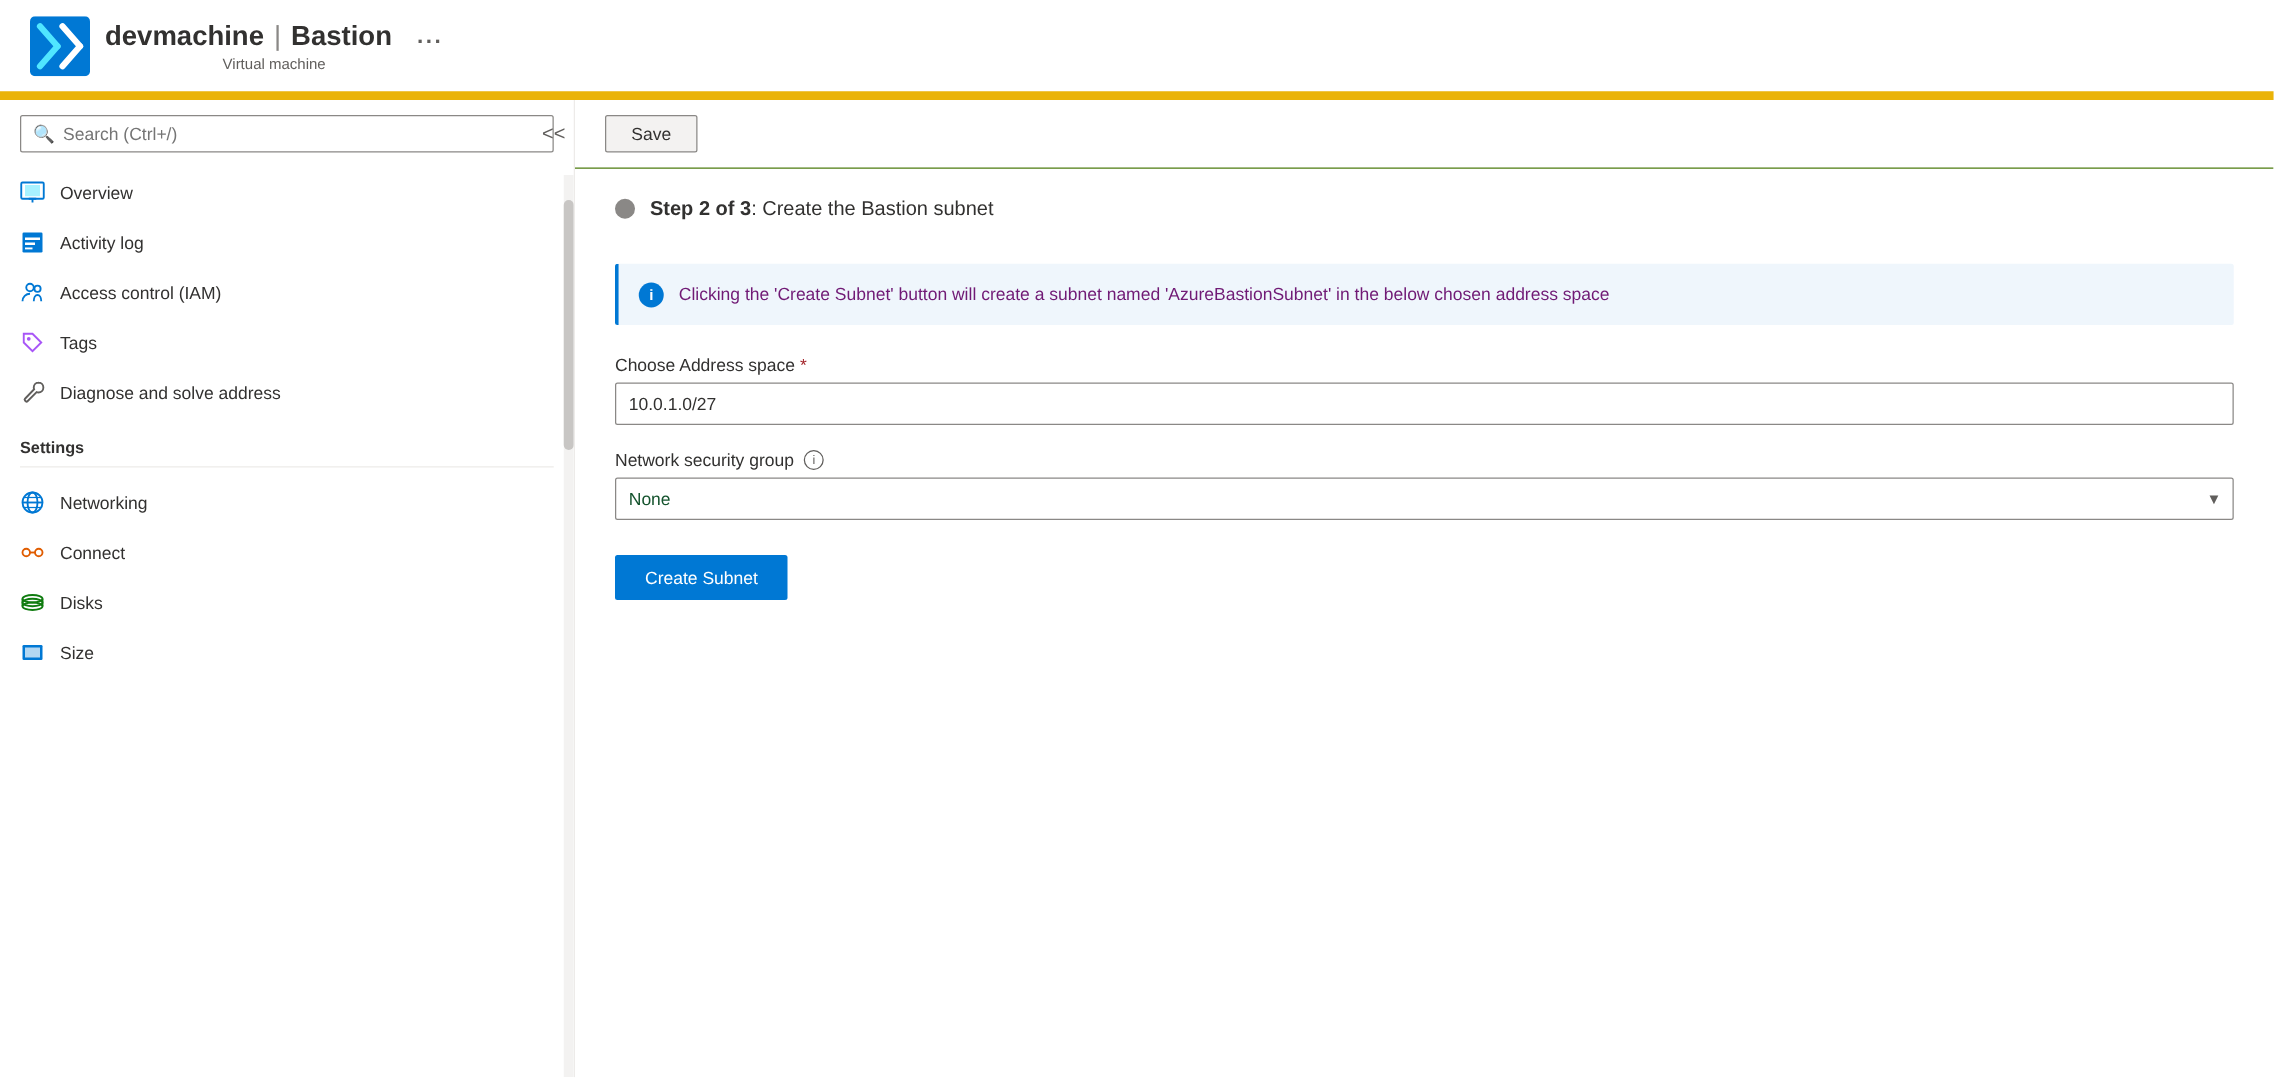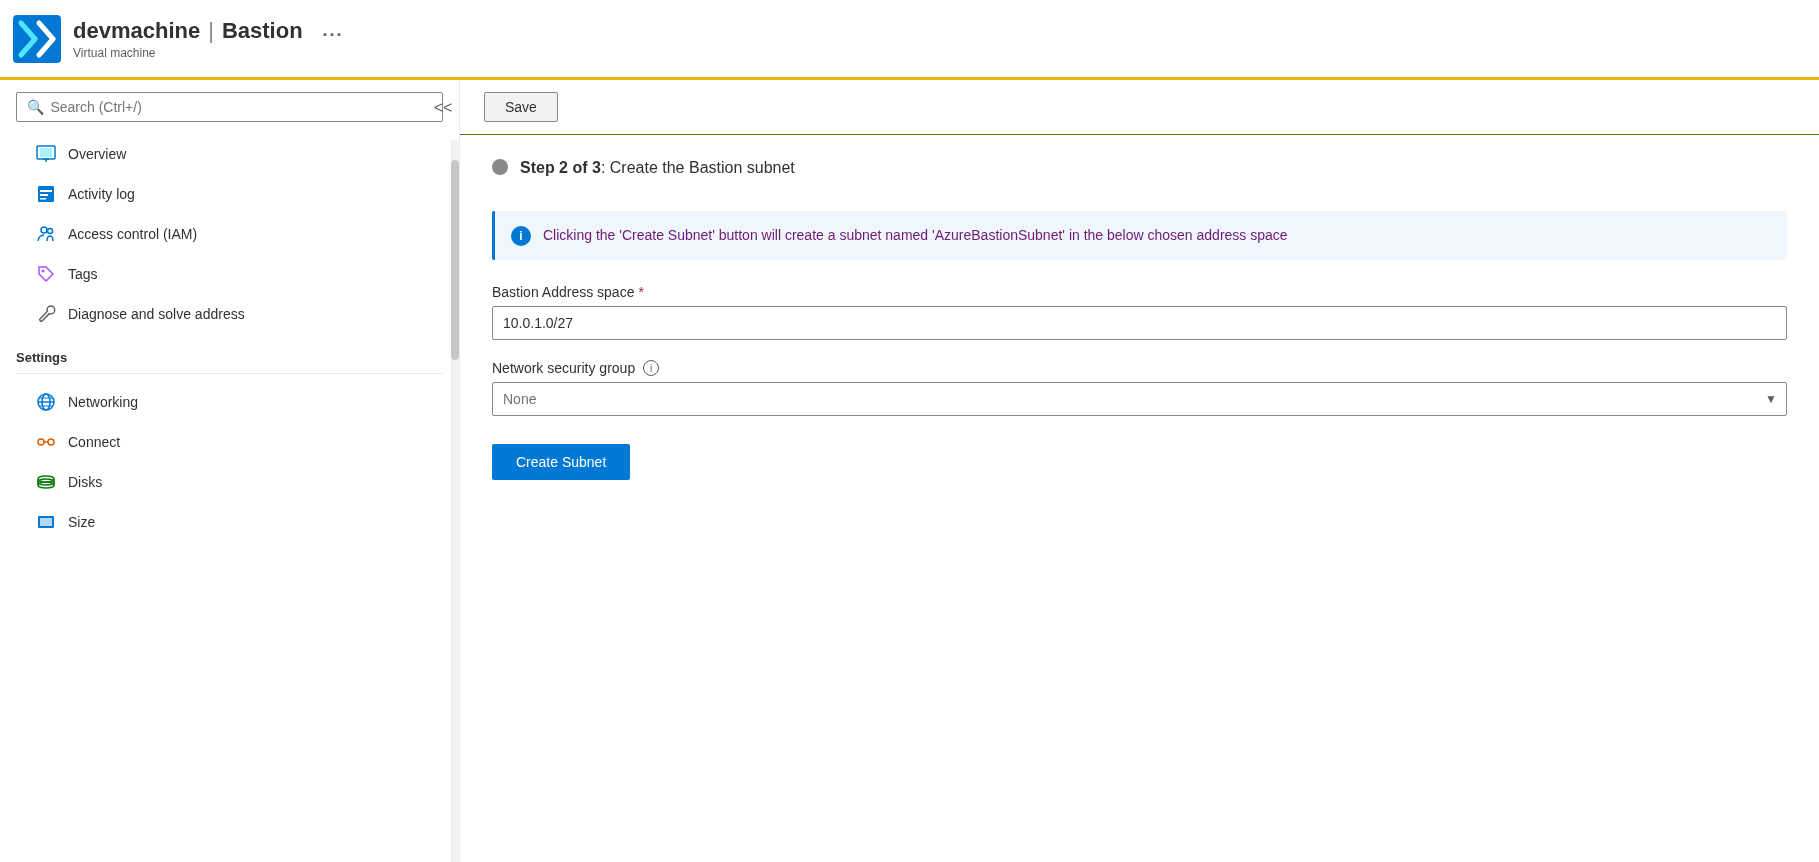--- a/index.html
+++ b/index.html
@@ -1,19 +1,19 @@
 <!DOCTYPE html>
 <html><head>
   <meta charset="utf-8">
   <style>
     * { box-sizing: border-box; margin: 0; padding: 0; }
     body { font-family: 'Segoe UI', Arial, sans-serif; font-size: 14px; color: #323130; background: #fff; display: flex; flex-direction: column; height: 862px; overflow: hidden; }
 
     
-    .header { display: flex; align-items: center; padding: 12px 13px; border-bottom: 3px solid #eab308; background: #fff; min-height: 80px; }
+    .header { display: flex; align-items: center; padding: 12px 24px; border-bottom: 7px solid #eab308; background: #fff; min-height: 80px; text-align: center; }
     .header-icon { width: 48px; height: 48px; margin-right: 12px; }
     .header-title-group { display: flex; flex-direction: column; }
     .header-title { font-size: 22px; font-weight: 600; color: #323130; display: flex; align-items: center; gap: 8px; }
     .header-title .separator { color: #8a8886; font-weight: 300; }
     .header-resource-name { color: #323130; }
     .header-subtitle { font-size: 12px; color: #605e5c; margin-top: 2px; }
     .header-more { margin-left: 12px; font-size: 18px; color: #605e5c; cursor: pointer; letter-spacing: 2px; }
 
     
     .layout { display: flex; flex: 1; overflow: hidden; }
@@ -21,21 +21,21 @@
     
     .sidebar { width: 460px; border-right: 1px solid #edebe9; display: flex; flex-direction: column; background: #fff; overflow: hidden; position: relative; }
     .search-bar { padding: 12px 16px; }
     .search-input-wrapper { display: flex; align-items: center; border: 1px solid #8a8886; border-radius: 2px; padding: 6px 10px; background: #fff; }
     .search-input-wrapper input { border: none; outline: none; flex: 1; font-size: 14px; color: #ef4444; background: transparent; }
     .search-icon { color: #605e5c; margin-right: 6px; font-size: 14px; }
 
     .collapse-btn { position: absolute; right: 0; top: 12px; width: 32px; height: 32px; display: flex; align-items: center; justify-content: center; cursor: pointer; color: #605e5c; font-size: 16px; }
 
     .nav-items { flex: 1; overflow-y: auto; padding-bottom: 16px; }
-    .nav-item { display: flex; align-items: center; padding: 10px 16px; cursor: pointer; color: #323130; font-size: 14px; margin-left: 20px; }
+    .nav-item { display: flex; align-items: center; padding: 10px 16px; cursor: pointer; color: #323130; font-size: 14px; }
     .nav-item .nav-icon { width: 20px; height: 20px; margin-right: 12px; display: flex; align-items: center; justify-content: center; flex-shrink: 0; }
 
     .section-label { padding: 16px 16px 8px 16px; font-size: 13px; font-weight: 600; color: #323130; }
     .section-divider { border: none; border-top: 1px solid #edebe9; margin: 0 16px 8px 16px; }
 
     
     .scrollbar-track { width: 8px; background: #f3f2f1; position: absolute; right: 0; top: 60px; bottom: 0; }
     .scrollbar-thumb { width: 8px; height: 200px; background: #c8c6c4; border-radius: 4px; position: absolute; top: 20px; }
 
     
@@ -55,21 +55,21 @@
     .info-text { font-size: 14px; color: #701a75; line-height: 1.5; }
 
     .form-group { margin-bottom: 20px; }
     .form-label { font-size: 14px; color: #323130; margin-bottom: 6px; display: flex; align-items: center; gap: 4px; }
     .required-star { color: #a4262c; font-size: 14px; }
     .form-input { width: 100%; padding: 8px 10px; border: 1px solid #8a8886; border-radius: 2px; font-size: 14px; color: #323130; outline: none; background: #fff; }
 
     .info-circle { width: 16px; height: 16px; border-radius: 50%; border: 1px solid #605e5c; display: inline-flex; align-items: center; justify-content: center; font-size: 10px; color: #605e5c; cursor: pointer; margin-left: 4px; }
 
     .form-select-wrapper { position: relative; }
-    .form-select { width: 100%; padding: 8px 36px 8px 10px; border: 1px solid #8a8886; border-radius: 2px; font-size: 14px; color: #737373; background: #fff; appearance: none; cursor: pointer; outline: none; }
+    .form-select { width: 100%; padding: 8px 36px 8px 10px; border: 1px solid #8a8886; border-radius: 2px; font-size: 14px; color: #14532d; background: #fff; appearance: none; cursor: pointer; outline: none; }
     .select-chevron { position: absolute; right: 10px; top: 50%; transform: translateY(-50%); color: #605e5c; font-size: 12px; pointer-events: none; }
 
     .btn-create { padding: 10px 24px; background: #0078d4; border: none; color: #fff; font-size: 14px; font-weight: 400; cursor: pointer; border-radius: 2px; margin-top: 8px; }
   </style>
 </head>
 <body>
 
 <div class="header">
   <div class="header-icon">
     
@@ -236,21 +236,21 @@
 
       
       <div class="info-banner">
         <div class="info-icon">i</div>
         <span class="info-text">Clicking the 'Create Subnet' button will create a subnet named 'AzureBastionSubnet' in the below chosen address space</span>
       </div>
 
       
       <div class="form-group">
         <div class="form-label">
-          <span>Bastion Address space</span>
+          <span>Choose Address space</span>
           <span class="required-star">*</span>
         </div>
         <input type="text" class="form-input" value="10.0.1.0/27" style="">
       </div>
 
       
       <div class="form-group">
         <div class="form-label">
           <span>Network security group</span>
           <span class="info-circle">i</span>

